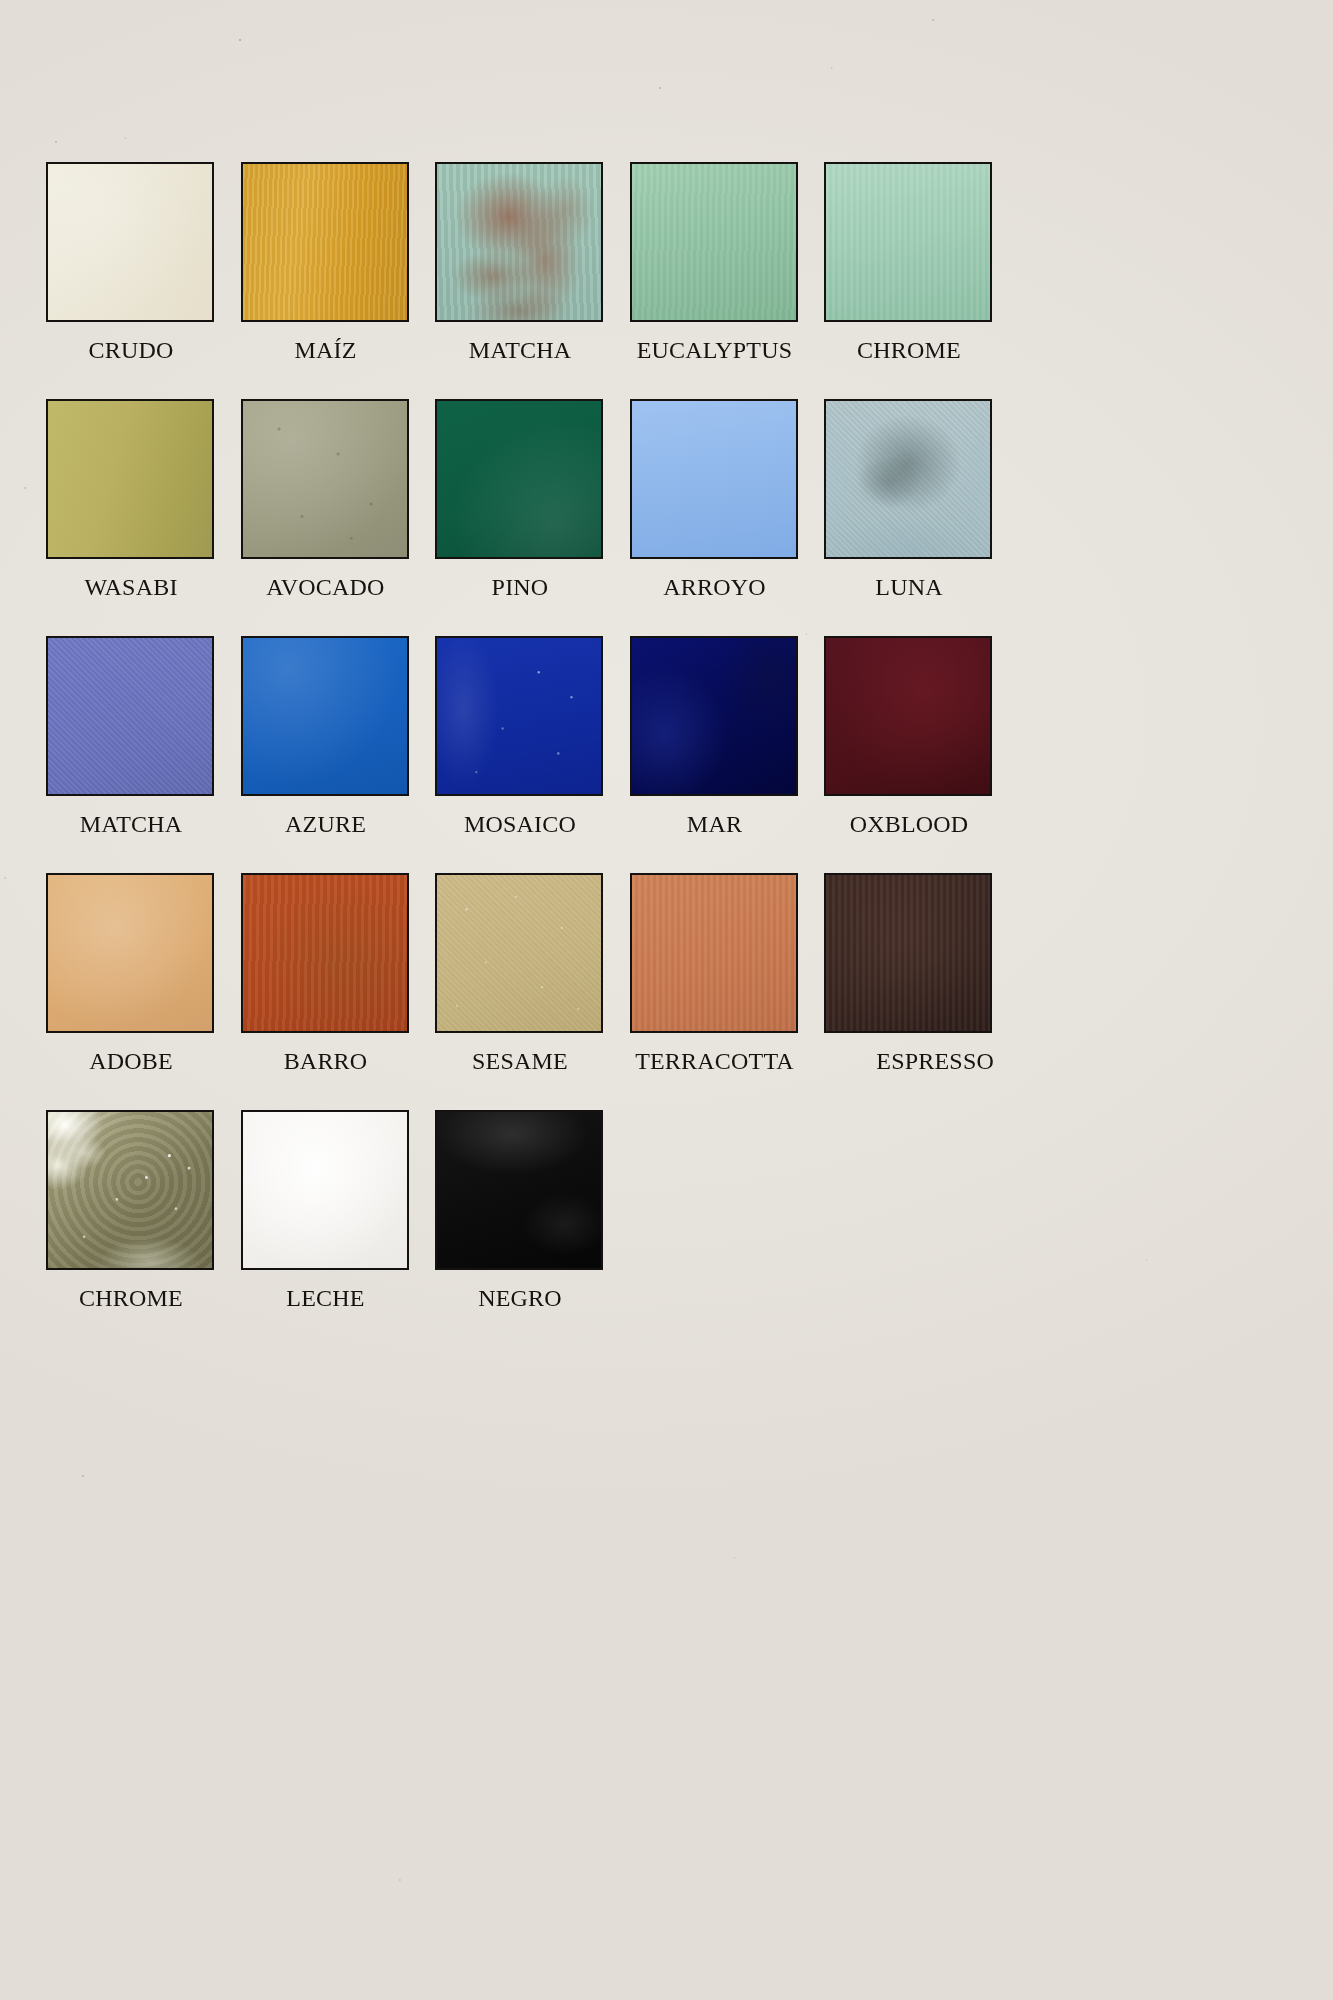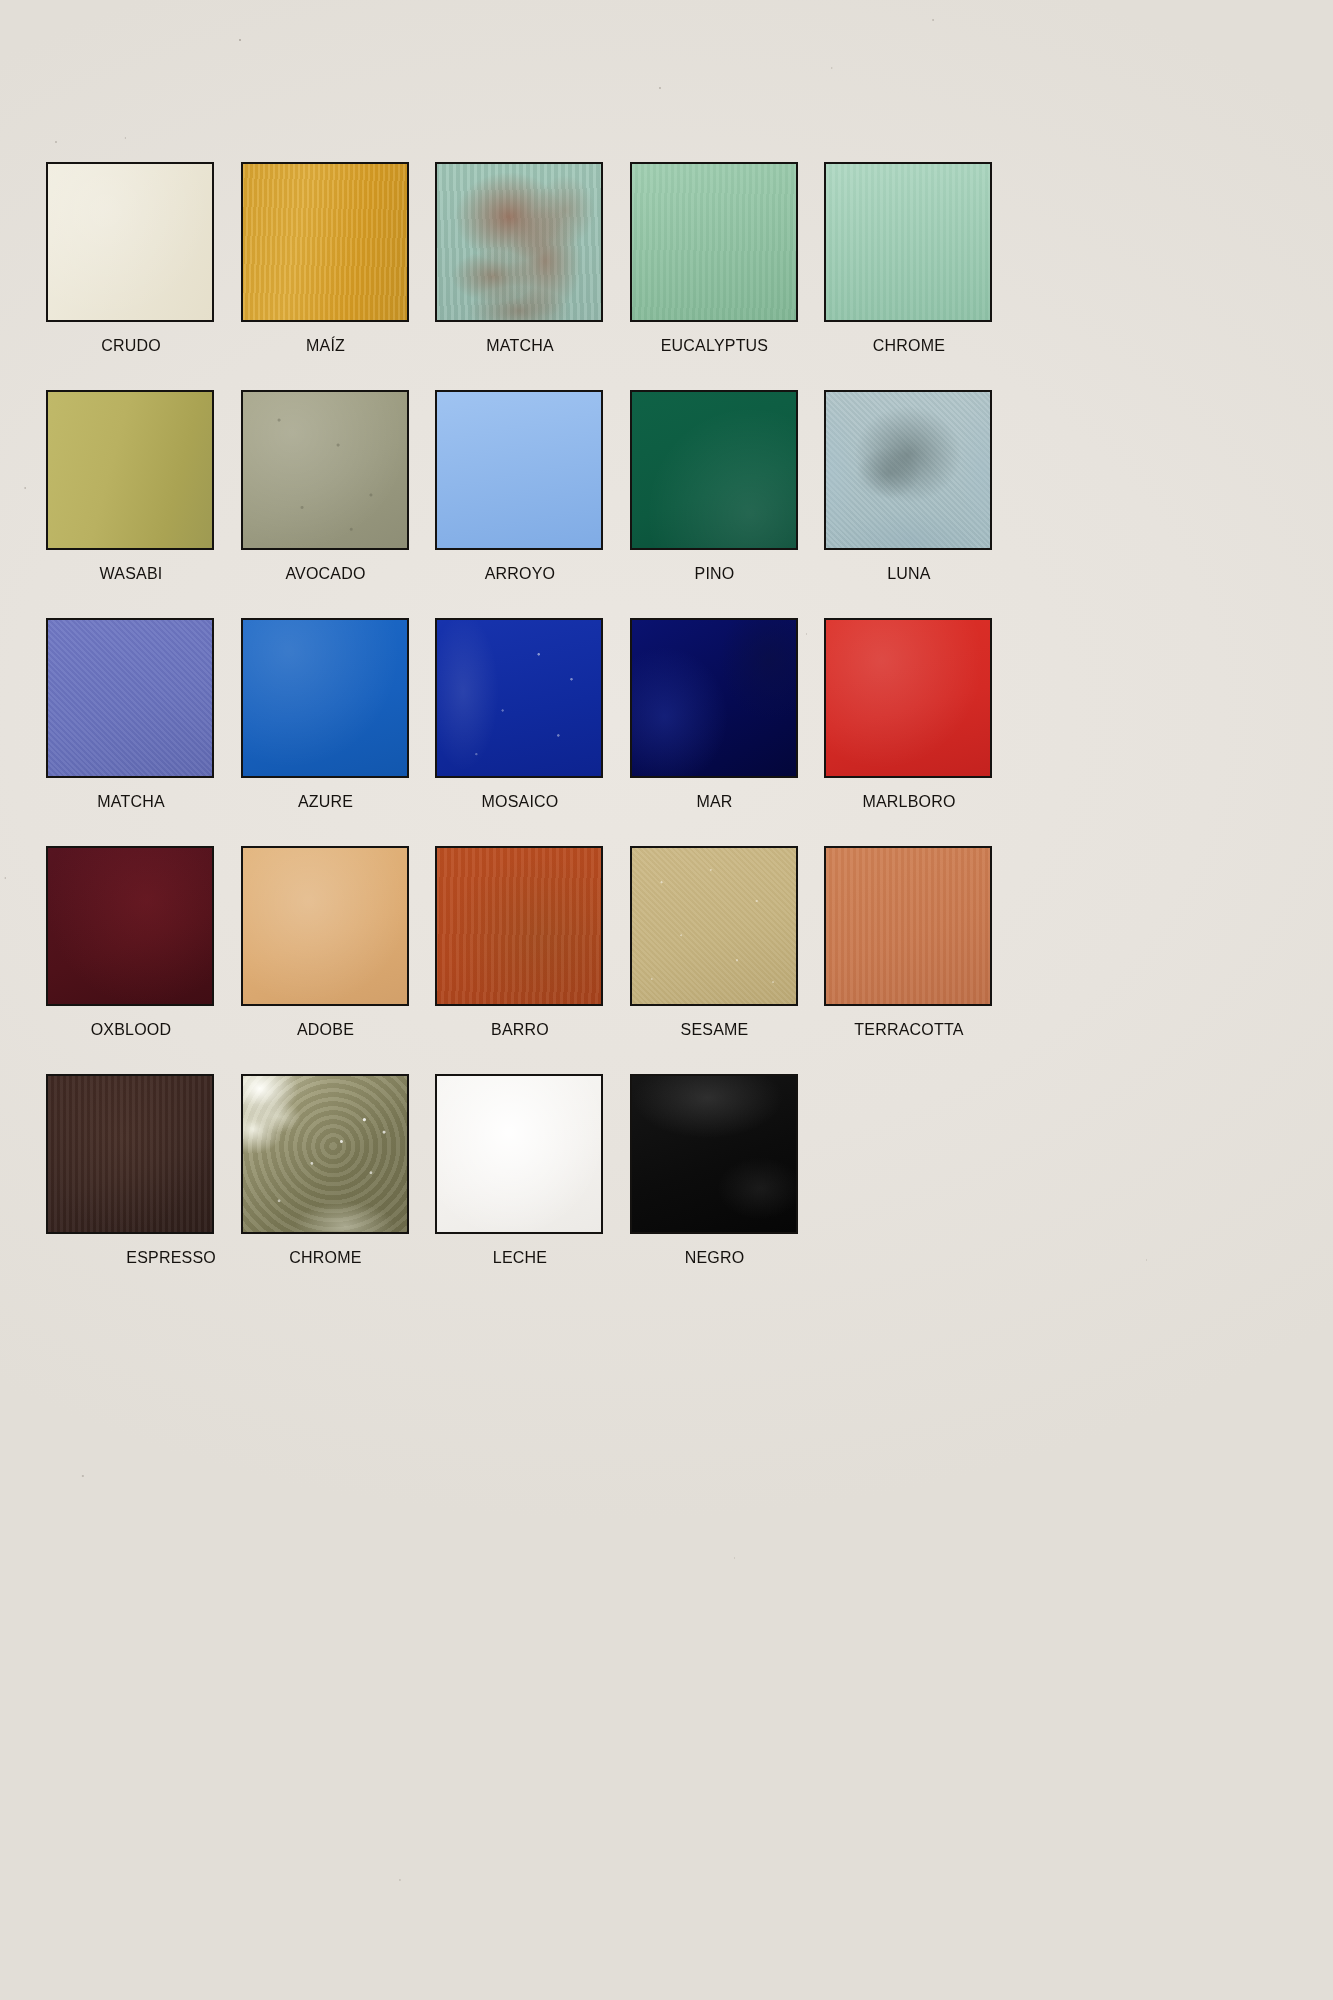--- a/index.html
+++ b/index.html
@@ -68,24 +68,24 @@
     box-sizing: border-box;
     overflow: hidden;
   }
   .swatch .tex {
     position: absolute;
     inset: 0;
   }
   .label {
     margin-top: 15px;
     text-align: center;
-    font-size: 16px;
+    font-size: 24px;
     letter-spacing: .2px;
     color: #15120f;
-    font-family: Liberation Sans, sans-serif;
+    font-family: Liberation Serif, serif;
     white-space: nowrap;
   }
 </style>
 </head>
 <body>
 
 <div id="card">
 
   <div id="grain"></div>
 
@@ -127,32 +127,32 @@
         <div class="label" style="color: rgb(21, 18, 15);">WASABI</div>
       </div>
       <div class="cell">
         <div class="swatch" style="border-color: rgb(20, 18, 16);">
           <div class="tex" style="background: radial-gradient(circle at 22% 18%, rgba(70, 70, 55, 0.3) 0px, rgba(70, 70, 55, 0.3) 1px, transparent 2px), radial-gradient(circle at 58% 34%, rgba(70, 70, 55, 0.3) 0px, rgba(70, 70, 55, 0.3) 1px, transparent 2px), radial-gradient(circle at 78% 66%, rgba(70, 70, 55, 0.28) 0px, rgba(70, 70, 55, 0.28) 1px, transparent 2px), radial-gradient(circle at 36% 74%, rgba(70, 70, 55, 0.28) 0px, rgba(70, 70, 55, 0.28) 1px, transparent 2px), radial-gradient(circle at 66% 88%, rgba(70, 70, 55, 0.25) 0px, rgba(70, 70, 55, 0.25) 1px, transparent 2px), radial-gradient(at 30% 26%, rgba(255, 255, 255, 0.18), transparent 72%), linear-gradient(150deg, rgb(164, 163, 135) 0%, rgb(154, 154, 128) 55%, rgb(142, 142, 118) 100%), rgb(154, 154, 128);"></div>
         </div>
         <div class="label" style="color: rgb(21, 18, 15);">AVOCADO</div>
       </div>
       <div class="cell">
         <div class="swatch" style="border-color: rgb(20, 18, 16);">
+          <div class="tex" style="background: radial-gradient(at 72% 78%, rgba(255, 255, 255, 0.1), transparent 62%), linear-gradient(160deg, rgb(15, 98, 70) 0%, rgb(13, 90, 64) 60%, rgb(10, 78, 56) 100%), rgb(14, 92, 66);"></div>
+        </div>
+        <div class="label" style="color: rgb(21, 18, 15);">PINO</div>
+      </div>
+      <div class="cell">
+        <div class="swatch" style="border-color: rgb(20, 18, 16);">
           <div class="tex" style="background: linear-gradient(170deg, rgba(255, 255, 255, 0.18), rgba(40, 80, 150, 0.1)), rgb(138, 182, 238);"></div>
         </div>
         <div class="label" style="color: rgb(21, 18, 15);">ARROYO</div>
       </div>
       <div class="cell">
         <div class="swatch" style="border-color: rgb(20, 18, 16);">
-          <div class="tex" style="background: radial-gradient(at 72% 78%, rgba(255, 255, 255, 0.1), transparent 62%), linear-gradient(160deg, rgb(15, 98, 70) 0%, rgb(13, 90, 64) 60%, rgb(10, 78, 56) 100%), rgb(14, 92, 66);"></div>
-        </div>
-        <div class="label" style="color: rgb(21, 18, 15);">PINO</div>
-      </div>
-      <div class="cell">
-        <div class="swatch" style="border-color: rgb(20, 18, 16);">
           <div class="tex" style="background: radial-gradient(44% 42% at 50% 40%, rgba(85, 100, 100, 0.55), transparent 74%), radial-gradient(26% 22% at 38% 52%, rgba(80, 95, 95, 0.35), transparent 76%), radial-gradient(58% 26% at 50% 96%, rgba(150, 175, 185, 0.45), transparent 76%), radial-gradient(20% 60% at 4% 50%, rgba(170, 195, 205, 0.5), transparent 78%), radial-gradient(20% 60% at 96% 50%, rgba(165, 190, 200, 0.45), transparent 78%), repeating-linear-gradient(45deg, rgba(255, 255, 255, 0.06) 0px, rgba(255, 255, 255, 0.06) 2px, rgba(60, 80, 85, 0.06) 2px, rgba(60, 80, 85, 0.06) 4px), linear-gradient(rgb(178, 198, 202), rgb(164, 188, 194)), rgb(169, 191, 196);"></div>
         </div>
         <div class="label" style="color: rgb(21, 18, 15);">LUNA</div>
       </div>
       <div class="cell">
         <div class="swatch" style="border-color: rgb(20, 18, 16);">
           <div class="tex" style="background: repeating-linear-gradient(45deg, rgba(255, 255, 255, 0.05) 0px, rgba(255, 255, 255, 0.05) 2px, rgba(30, 30, 90, 0.05) 2px, rgba(30, 30, 90, 0.05) 4px), linear-gradient(160deg, rgb(113, 121, 196) 0%, rgb(106, 115, 189) 55%, rgb(98, 107, 178) 100%), rgb(106, 115, 189);"></div>
         </div>
         <div class="label" style="color: rgb(21, 18, 15);">MATCHA</div>
       </div>
@@ -169,26 +169,20 @@
         <div class="label" style="color: rgb(21, 18, 15);">MOSAICO</div>
       </div>
       <div class="cell">
         <div class="swatch" style="border-color: rgb(20, 18, 16);">
           <div class="tex" style="background: radial-gradient(52% 60% at 20% 62%, rgba(40, 60, 170, 0.4), transparent 74%), radial-gradient(40% 50% at 84% 26%, rgba(10, 14, 70, 0.75), transparent 76%), linear-gradient(150deg, rgb(10, 18, 112) 0%, rgb(5, 10, 82) 55%, rgb(3, 6, 58) 100%), rgb(5, 10, 82);"></div>
         </div>
         <div class="label" style="color: rgb(21, 18, 15);">MAR</div>
       </div>
       <div class="cell">
         <div class="swatch" style="border-color: rgb(20, 18, 16);">
-          <div class="tex" style="background: radial-gradient(at 34% 26%, rgba(255, 255, 255, 0.14), transparent 66%), linear-gradient(165deg, rgb(220, 47, 39) 0%, rgb(212, 42, 37) 55%, rgb(196, 34, 31) 100%), rgb(212, 42, 37);"></div>
-        </div>
-        <div class="label" style="color: rgb(21, 18, 15);">MARLBORO</div>
-      </div>
-      <div class="cell">
-        <div class="swatch" style="border-color: rgb(20, 18, 16);">
           <div class="tex" style="background: radial-gradient(at 60% 34%, rgba(150, 40, 50, 0.3), transparent 72%), linear-gradient(160deg, rgb(86, 20, 32) 0%, rgb(78, 17, 25) 58%, rgb(64, 13, 20) 100%), rgb(78, 17, 25);"></div>
         </div>
         <div class="label" style="color: rgb(21, 18, 15);">OXBLOOD</div>
       </div>
       <div class="cell">
         <div class="swatch" style="border-color: rgb(20, 18, 16);">
           <div class="tex" style="background: radial-gradient(at 40% 34%, rgba(255, 255, 255, 0.22), transparent 72%), linear-gradient(160deg, rgb(226, 180, 124) 0%, rgb(221, 171, 114) 55%, rgb(210, 160, 106) 100%), rgb(221, 171, 114);"></div>
         </div>
         <div class="label" style="color: rgb(21, 18, 15);">ADOBE</div>
       </div>

